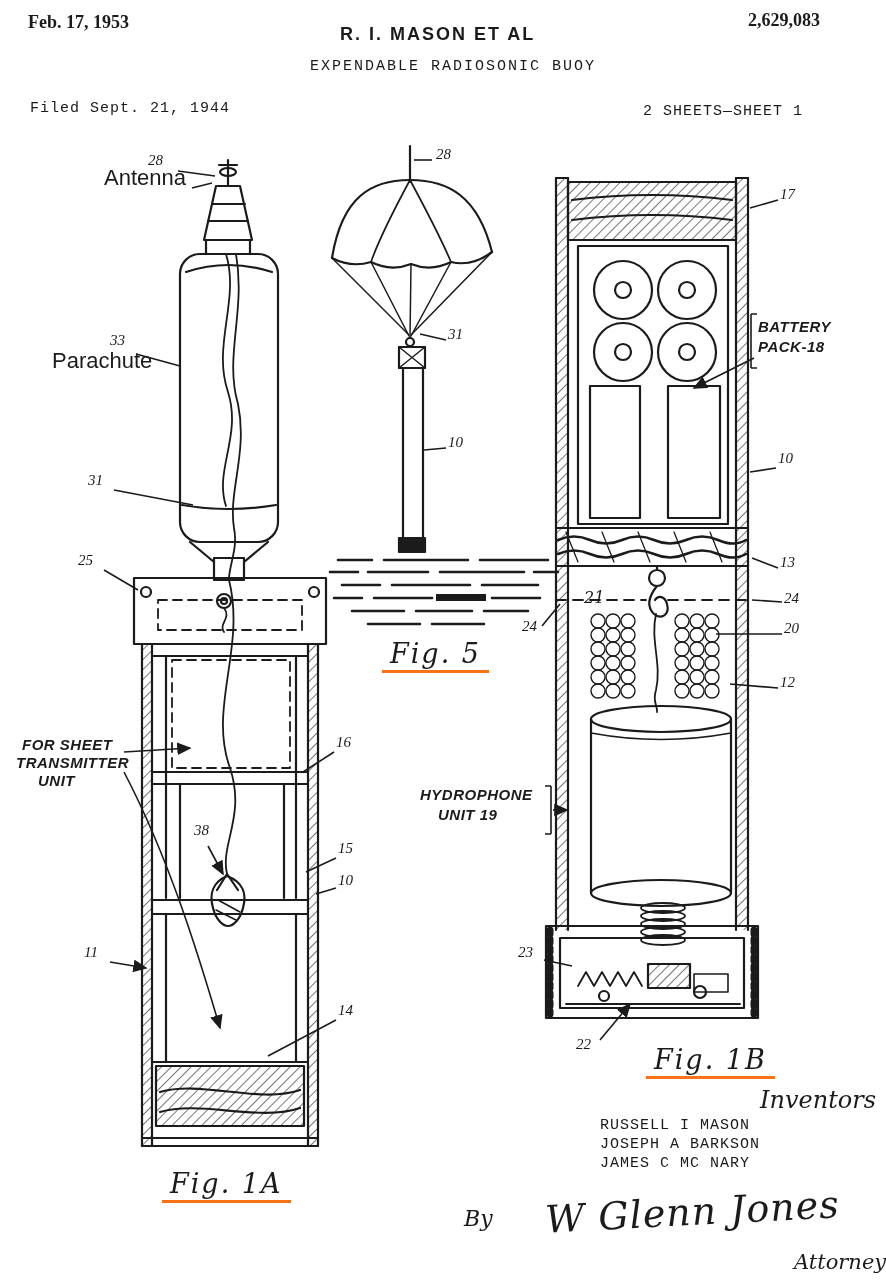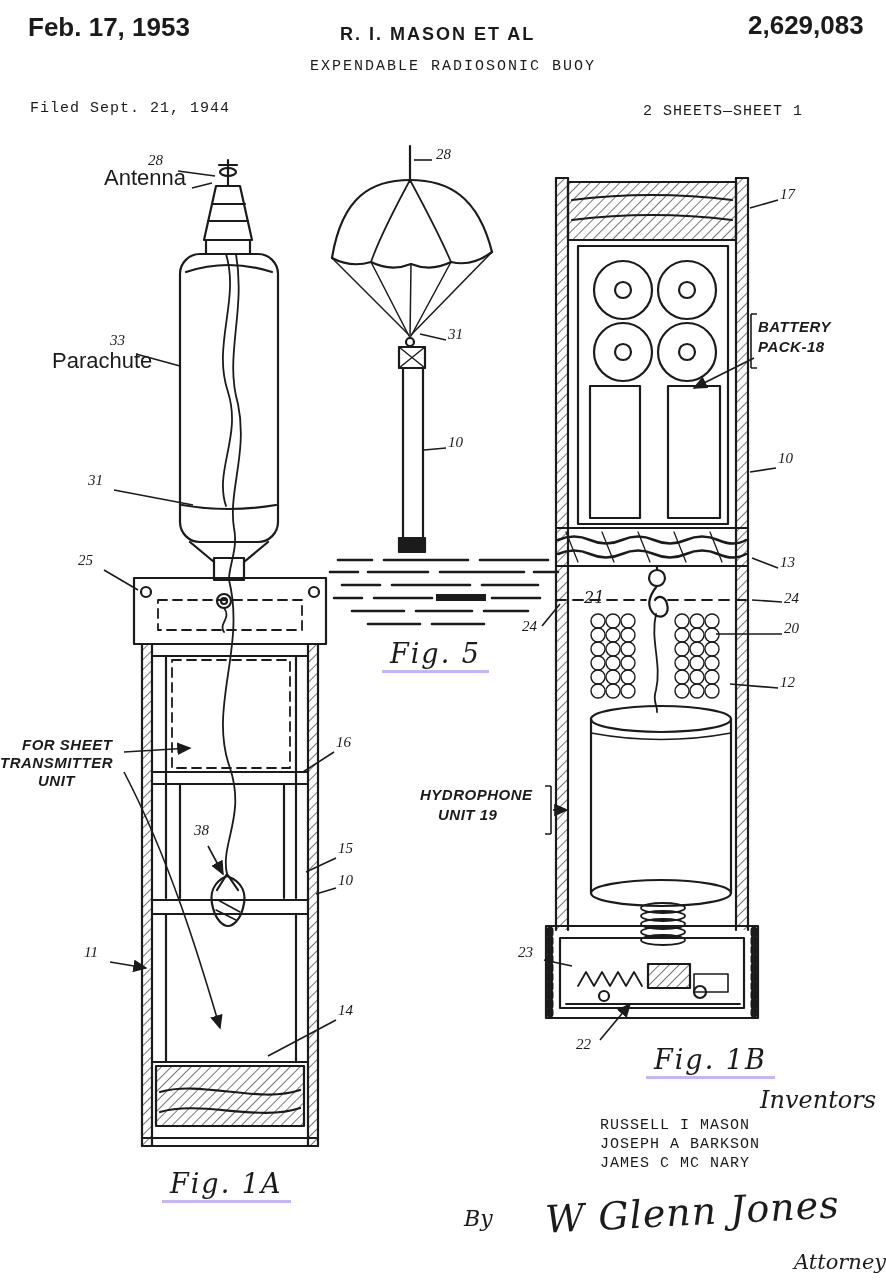--- a/index.html
+++ b/index.html
@@ -3,30 +3,30 @@
 <meta charset="utf-8">
 <style>
   * { box-sizing: border-box; }
   html,body { margin:0; padding:0; background:#777; }
   .page {
     position:relative; width:886px; height:1280px; margin:0 auto;
     background:#ffffff; color:#1b1b1b; overflow:hidden;
     font-family:"Liberation Sans", sans-serif;
   }
   .abs { position:absolute; white-space:nowrap; }
-  .hdr-serif { font-family:Liberation Sans, sans-serif; font-weight:700; font-size:26px;text-align:center; }
+  .hdr-serif { font-family:Liberation Serif, serif; font-weight:700; font-size:18px;text-align:center; }
   .author { font-size:18px; letter-spacing:2px; font-weight:600; }
   .mono { font-family:"Liberation Mono", monospace; font-size:15px; letter-spacing:1px; }
   .title-mono { font-family:"Liberation Mono", monospace; font-size:15px; letter-spacing:2px; }
   .num { font-family:Liberation Serif, serif; font-style:italic; font-size:15px; }
   .num-sm { font-family:"DejaVu Serif", serif; font-style:italic; font-size:16px; }
   .annot { font-size:22px; }
   .note { font-style:italic; font-weight:700; font-size:15px; letter-spacing:.5px; }
   .figcap { font-family:"DejaVu Serif", serif; font-style:italic; font-size:27px;
-            letter-spacing:2px; border-bottom:3px solid #c4b5fd; padding:0 8px 1px; }
+            letter-spacing:2px; border-bottom:3px solid #f97316; padding:0 8px 1px; }
   .script { font-family:"DejaVu Serif", serif; font-style:italic; }
   .inv-label { font-size:24px; }
   .by-label { font-size:22px;font-style:italic; }
   .sig { font-size:38px; transform:rotate(-3deg); letter-spacing:1px; }
   .att { font-size:21px; }
   .names { font-family:"Liberation Mono", monospace; font-size:15px; letter-spacing:1px; line-height:19px; }
   svg.art { position:absolute; left:0; top:0; }
 </style>
 </head>
 <body>
@@ -282,21 +282,21 @@
   <div class="abs mono" style="left:30px; top:100px">Filed Sept. 21, 1944</div>
   <div class="abs mono" style="left:643px; top:103px">2 SHEETS—SHEET 1</div>
 
   <div class="abs num" style="left:148px; top:152px">28</div>
   <div class="abs annot" style="left:104px; top:165px">Antenna</div>
   <div class="abs num" style="left:110px; top:332px">33</div>
   <div class="abs annot" style="left:52px; top:348px">Parachute</div>
   <div class="abs num" style="left:88px; top:472px">31</div>
   <div class="abs num" style="left:78px; top:552px">25</div>
   <div class="abs note" style="left:22px; top:736px">FOR SHEET</div>
-  <div class="abs note" style="left:0; top:754px">TRANSMITTER</div>
+  <div class="abs note" style="left:16px; top:754px">TRANSMITTER</div>
   <div class="abs note" style="left:38px; top:772px">UNIT</div>
   <div class="abs num" style="left:336px; top:734px">16</div>
   <div class="abs num" style="left:194px; top:822px">38</div>
   <div class="abs num" style="left:338px; top:840px">15</div>
   <div class="abs num" style="left:338px; top:872px">10</div>
   <div class="abs num" style="left:84px; top:944px">11</div>
   <div class="abs num" style="left:338px; top:1002px">14</div>
   <div class="abs figcap" style="left:162px; top:1168px">Fig. 1A</div>
 
   <div class="abs num" style="left:436px; top:146px">28</div>

